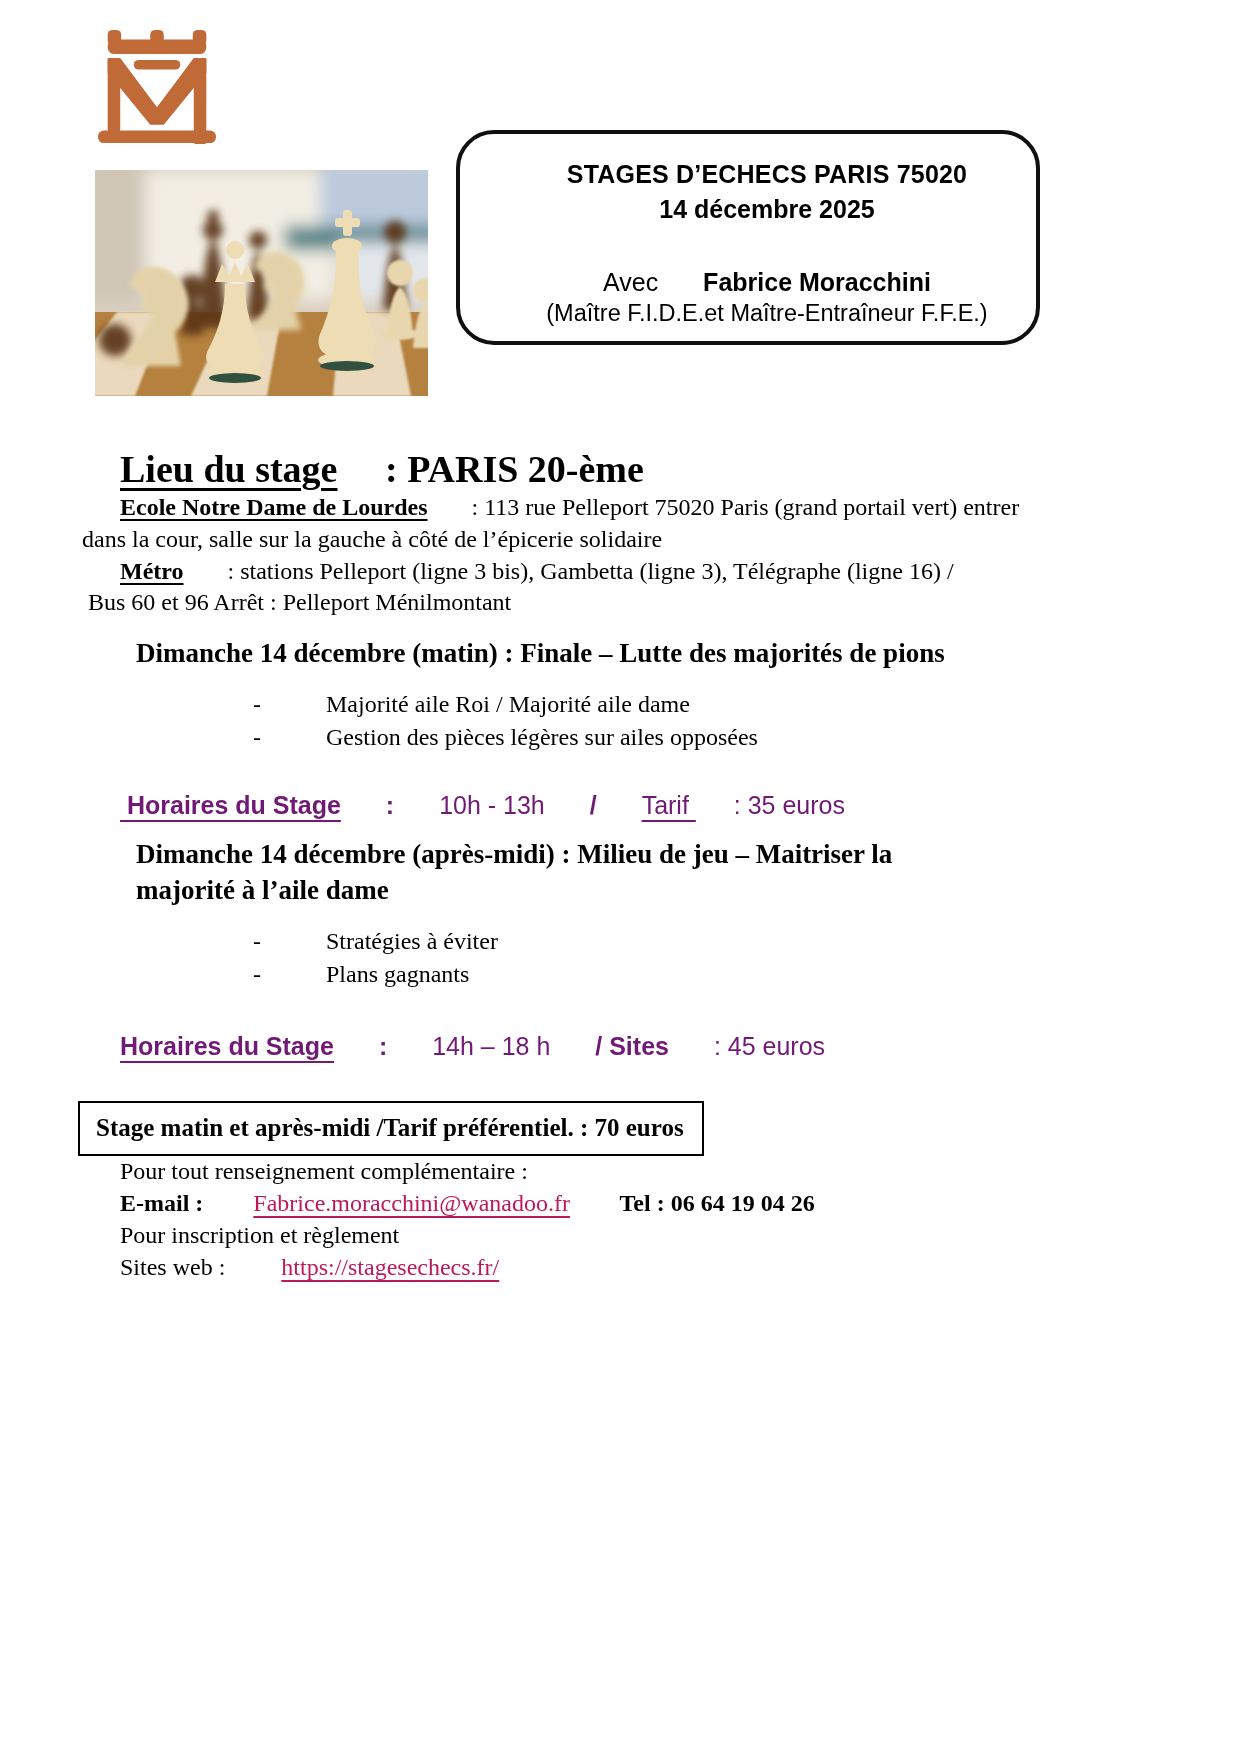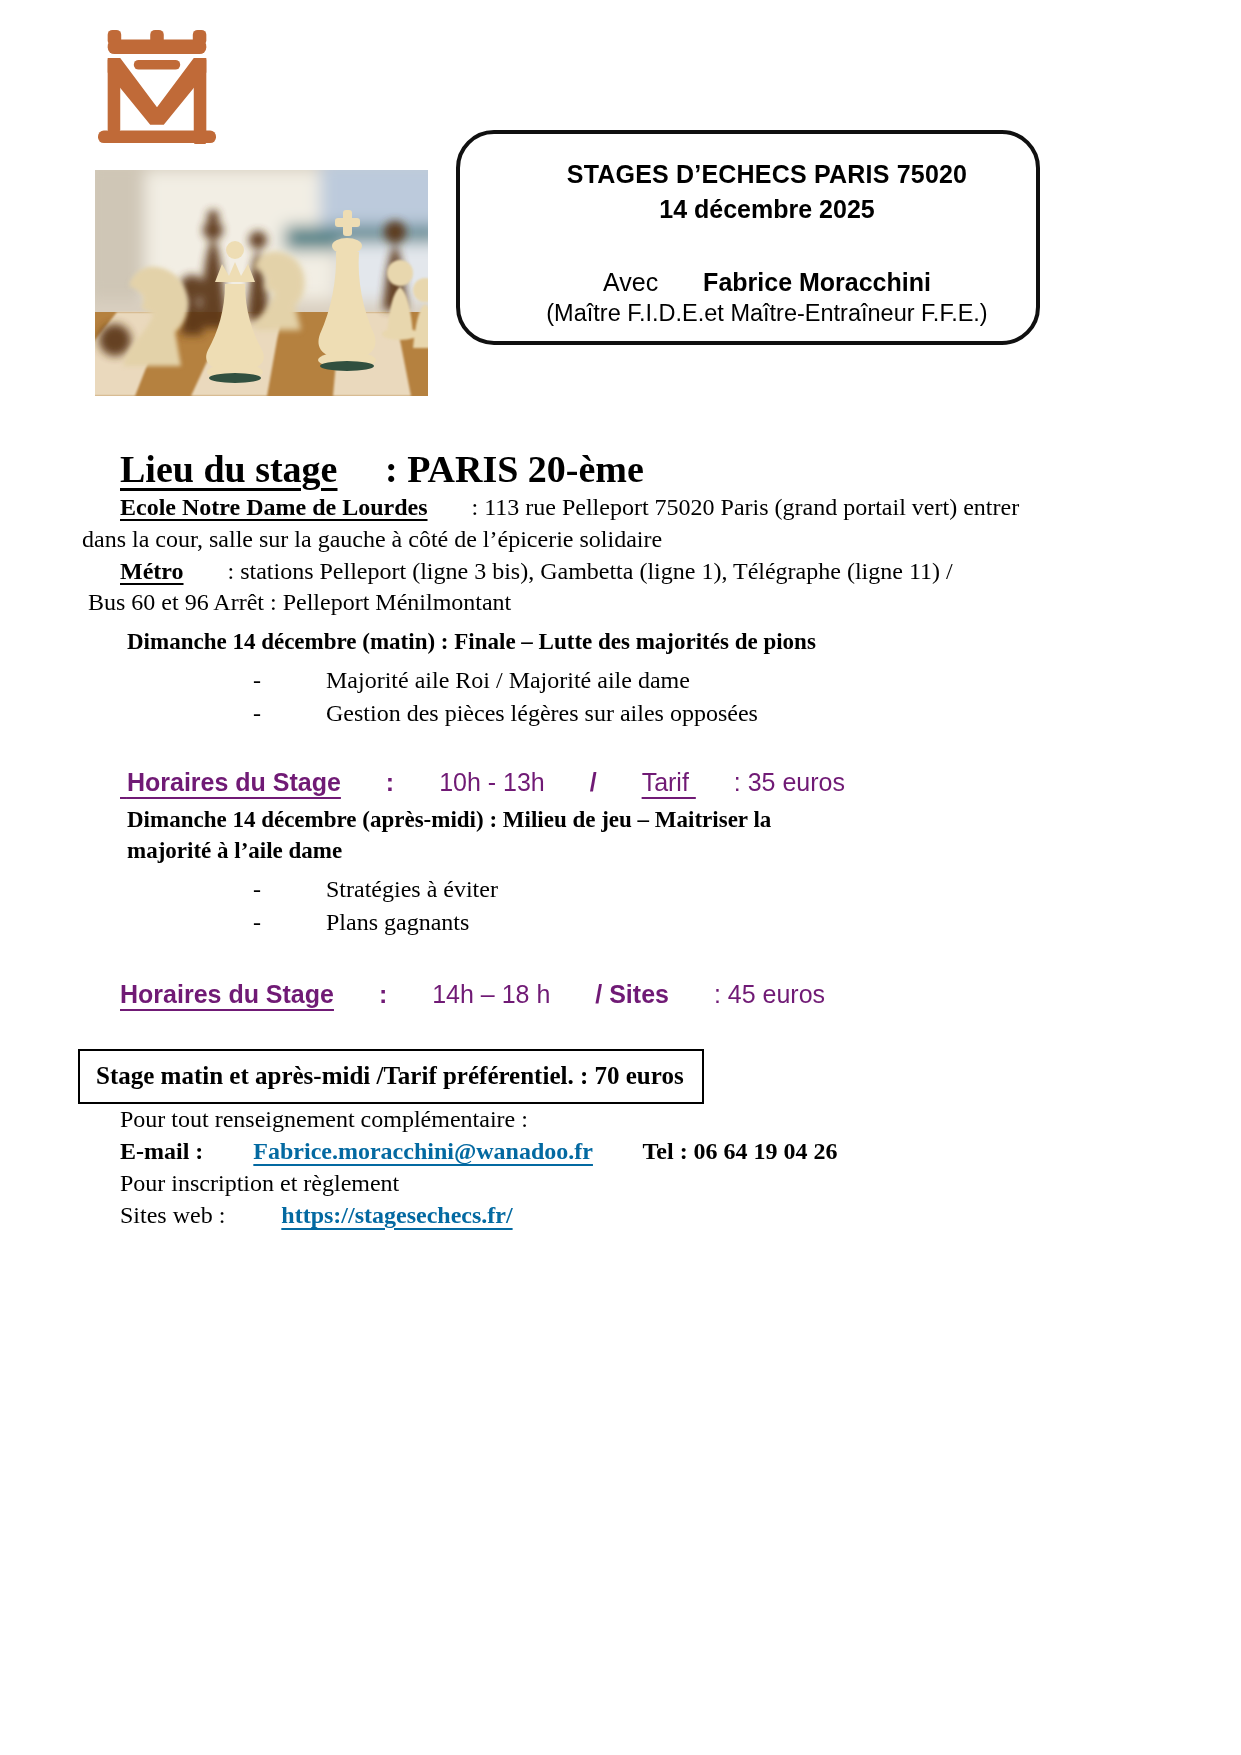--- a/index.html
+++ b/index.html
@@ -26,21 +26,21 @@
   .ib-line4{font-size:23.5px;margin-top:3px;}
   
   main{position:absolute;top:448px;left:82px;width:1080px;}
   h1.place{font-size:38px;font-weight:700;margin:0;line-height:1.15;}
   .u-thick{text-decoration:underline;text-decoration-thickness:3px;text-underline-offset:6px;}
   .u-lbl{text-decoration:underline;text-decoration-thickness:2px;text-underline-offset:4px;}
   p.body{font-size:24px;line-height:1.33;margin:0;}
   .b{font-weight:700;}
   .p-school{margin-top:40px;}
   .p-metro{margin-top:52px;}
-  h2.session{font-size:23px;font-weight:700;margin:7px;line-height:1.35;}
+  h2.session{font-size:27px;font-weight:700;margin:16px;line-height:1.35;}
   .h-matin{margin-top:44px;}
   .h-pm{margin-top:66px;}
   ul.dashes{list-style:none;margin:0;padding:0 0 0 133px;font-size:24px;line-height:1.38;}
   ul.dashes li{display:flex;}
   ul.dashes .dash{width:35px;flex:0 0 35px;}
   .ul-matin{margin-top:48px;}
   .ul-pm{margin-top:38px;}
   .sched{
     font-family:"Liberation Sans","DejaVu Sans",sans-serif;
     font-size:25px;color:#701a75;margin:0;line-height:1.2;
@@ -52,21 +52,21 @@
   .sched2{margin-top:40px;}
   .deal-box{
     display:inline-block;border:2px solid #000;margin-top:40px;margin-left:-4px;
     padding:11px 18px 12px 16px;font-size:25px;font-weight:700;
   }
   .p-mandatory{margin-top:50px;font-size:25px;}
   .p-info{margin-top:36px;font-size:25px;}
   .p-email{margin-top:34px;font-size:25px;}
   .p-payment{margin-top:38px;font-size:25px;}
   .p-sites{margin-top:38px;font-size:25px;}
-  a.doc-link{color:#0369a1;font-weight:700;text-decoration:underline;text-decoration-thickness:2px;text-underline-offset:5px;cursor:pointer;}
+  a.doc-link{color:#be185d;font-weight:400;text-decoration:underline;text-decoration-thickness:2px;text-underline-offset:5px;cursor:pointer;}
 </style>
 </head>
 <body>
 
 <div class="page">
 
   <header class="header">
 
     <div class="logo">
       <svg viewBox="0 0 122 118" width="118" height="122">
@@ -168,21 +168,21 @@
     </div>
   </header>
 
   <main>
 
     <h1 class="place"><span class="u-thick pw">Lieu du stage</span><span class="pw"> : PARIS 20-ème</span></h1>
 
     <p class="body p-school"><span class="b u-lbl pw">Ecole Notre Dame de Lourdes</span><span class="pw"> : 113 rue Pelleport 75020 Paris (grand portail vert) entrer
 dans la cour, salle sur la gauche à côté de l’épicerie solidaire</span></p>
 
-    <p class="body p-metro"><span class="b u-lbl pw">Métro</span><span class="pw"> : stations Pelleport (ligne 3 bis), Gambetta (ligne 1), Télégraphe (ligne 11) /
+    <p class="body p-metro"><span class="b u-lbl pw">Métro</span><span class="pw"> : stations Pelleport (ligne 3 bis), Gambetta (ligne 3), Télégraphe (ligne 16) /
  Bus 60 et 96 Arrêt : Pelleport Ménilmontant</span></p>
 
     <h2 class="session h-matin pw">Dimanche 14 décembre (matin) : Finale – Lutte des majorités de pions</h2>
 
     <ul class="dashes ul-matin">
       <li>
           <span class="dash pw">-</span>
           <span class="pw">Majorité aile Roi / Majorité aile dame</span>
         </li>
       <li>

